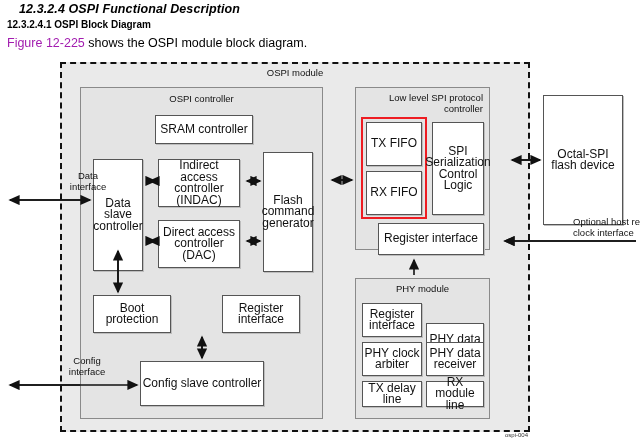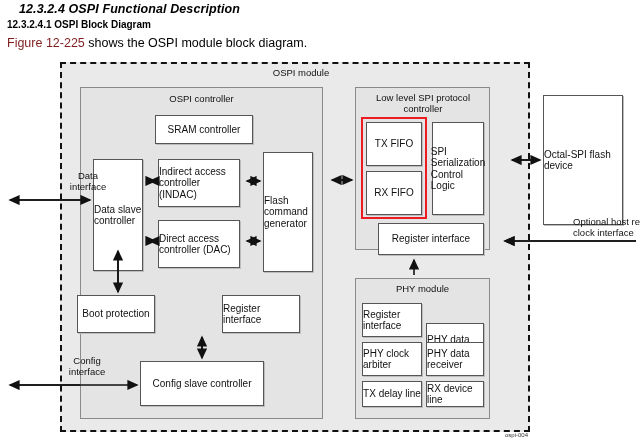--- a/index.html
+++ b/index.html
@@ -19,21 +19,21 @@
     margin-left:12px;
   }
   .hdr2{
     position:absolute;left:7px;top:19px;
     font-size:10px;font-weight:bold;
   }
   .para{
     position:absolute;left:7px;top:36px;
     font-size:12.5px;
   }
-  .link{color:#7f1d1d;}
+  .link{color:#a21caf;}
 
   
   #diagram{
     position:absolute;left:0;top:55px;
     width:640px;height:393px;
   }
   .abs{position:absolute;box-sizing:border-box;}
 
   
   .dashed-boundary{
@@ -43,22 +43,22 @@
   
   .group-box{
     border:1px solid #8a8a8a;
     background:#e4e4e4;
   }
   
   .blk{
     border:1px solid #555;
     background:#ffffff;
     display:flex;align-items:center;justify-content:center;
-    text-align:left;
-    font-size:10px;
+    text-align:center;
+    font-size:12px;
     line-height:11.5px;
     color:#111;
     box-shadow:1px 1px 0 #bdbdbd;
   }
   .group-title{
     position:absolute;
     width:100%;text-align:center;
     font-size:9.5px;line-height:11px;
     color:#111;
   }
@@ -81,62 +81,62 @@
 </head>
 <body>
 
 <div class="hdr1">12.3.2.4 OSPI Functional Description</div>
 <div class="hdr2">12.3.2.4.1 OSPI Block Diagram</div>
 <div class="para"><span class="link">Figure 12-225</span><span> shows the OSPI module block diagram.</span></div>
 
 <div id="diagram">
 
   <div class="abs dashed-boundary" style="left:60px;top:7px;width:470px;height:370px;"></div>
-  <div class="group-title" style="left:60px;top:12px;width:470px;padding-left:6px;">OSPI module</div>
+  <div class="group-title" style="left:60px;top:12px;width:470px;">OSPI module</div>
 
   <div class="abs group-box" style="left:80px;top:32px;width:243px;height:332px;"></div>
   <div class="group-title" style="left:80px;top:38px;width:243px;">OSPI controller</div>
 
   <div class="abs blk" style="left:155px;top:60px;width:98px;height:29px;">SRAM controller</div>
 
   <div class="abs blk" style="left:93px;top:104px;width:50px;height:112px;">Data slave controller</div>
 
   <div class="abs blk" style="left:158px;top:104px;width:82px;height:48px;">Indirect access controller (INDAC)</div>
 
   <div class="abs blk" style="left:158px;top:165px;width:82px;height:48px;">Direct access controller (DAC)</div>
 
   <div class="abs blk" style="left:263px;top:97px;width:50px;height:120px;">Flash command generator</div>
 
-  <div class="abs blk" style="left:77px;top:240px;width:78px;height:38px;">Boot protection</div>
+  <div class="abs blk" style="left:93px;top:240px;width:78px;height:38px;">Boot protection</div>
 
   <div class="abs blk" style="left:222px;top:240px;width:78px;height:38px;">Register interface</div>
 
   <div class="abs blk" style="left:140px;top:306px;width:124px;height:45px;">Config slave controller</div>
 
   <div class="abs group-box" style="left:355px;top:32px;width:135px;height:163px;"></div>
-  <div class="group-title" style="left:363px;top:37px;width:120px;">Low level SPI protocol controller</div>
+  <div class="group-title" style="left:363px;top:37px;width:120px;text-align:right;">Low level SPI protocol controller</div>
 
   <div class="abs red-outline" style="left:361px;top:62px;width:66px;height:102px;"></div>
 
   <div class="abs blk" style="left:366px;top:67px;width:56px;height:44px;">TX FIFO</div>
   <div class="abs blk" style="left:366px;top:116px;width:56px;height:44px;">RX FIFO</div>
 
   <div class="abs blk" style="left:432px;top:67px;width:52px;height:93px;">SPI Serialization Control Logic</div>
 
   <div class="abs blk" style="left:378px;top:168px;width:106px;height:32px;">Register interface</div>
 
   <div class="abs group-box" style="left:355px;top:223px;width:135px;height:141px;"></div>
   <div class="group-title" style="left:355px;top:228px;width:135px;">PHY module</div>
 
   <div class="abs blk" style="left:362px;top:248px;width:60px;height:34px;">Register interface</div>
   <div class="abs blk" style="left:426px;top:248px;width:58px;height:44px;margin-top:20px;">PHY data transmitter</div>
   <div class="abs blk" style="left:362px;top:287px;width:60px;height:34px;">PHY clock arbiter</div>
   <div class="abs blk" style="left:426px;top:287px;width:58px;height:34px;">PHY data receiver</div>
   <div class="abs blk" style="left:362px;top:326px;width:60px;height:26px;">TX delay line</div>
-  <div class="abs blk" style="left:426px;top:326px;width:58px;height:26px;">RX device line</div>
+  <div class="abs blk" style="left:426px;top:326px;width:58px;height:26px;">RX module line</div>
 
   <div class="abs blk" style="left:543px;top:40px;width:80px;height:130px;">Octal-SPI flash device</div>
 
   <div class="ext-label" style="left:26px;top:115px;width:50px;text-align:center;">
     <span>Data interface</span>
   </div>
   <div class="ext-label" style="left:24px;top:300px;width:52px;text-align:center;">
     <span>Config interface</span>
   </div>
   <div class="ext-label" style="left:536px;top:161px;width:100px;">

